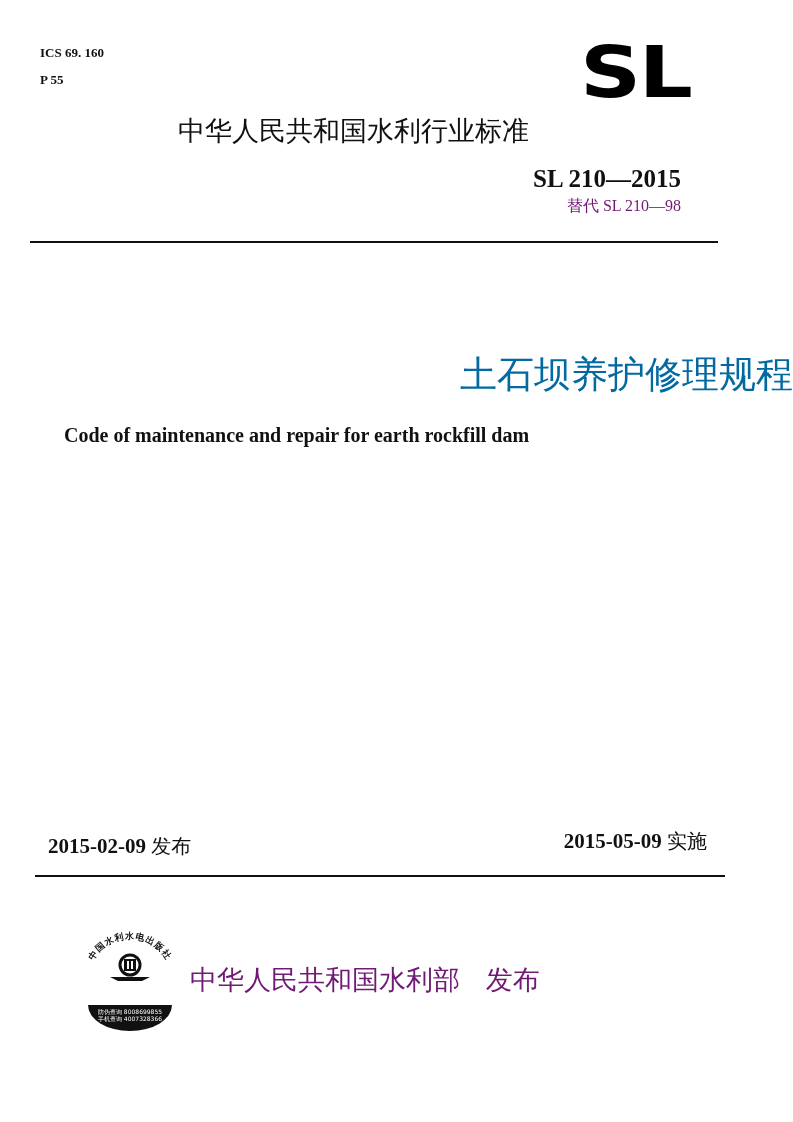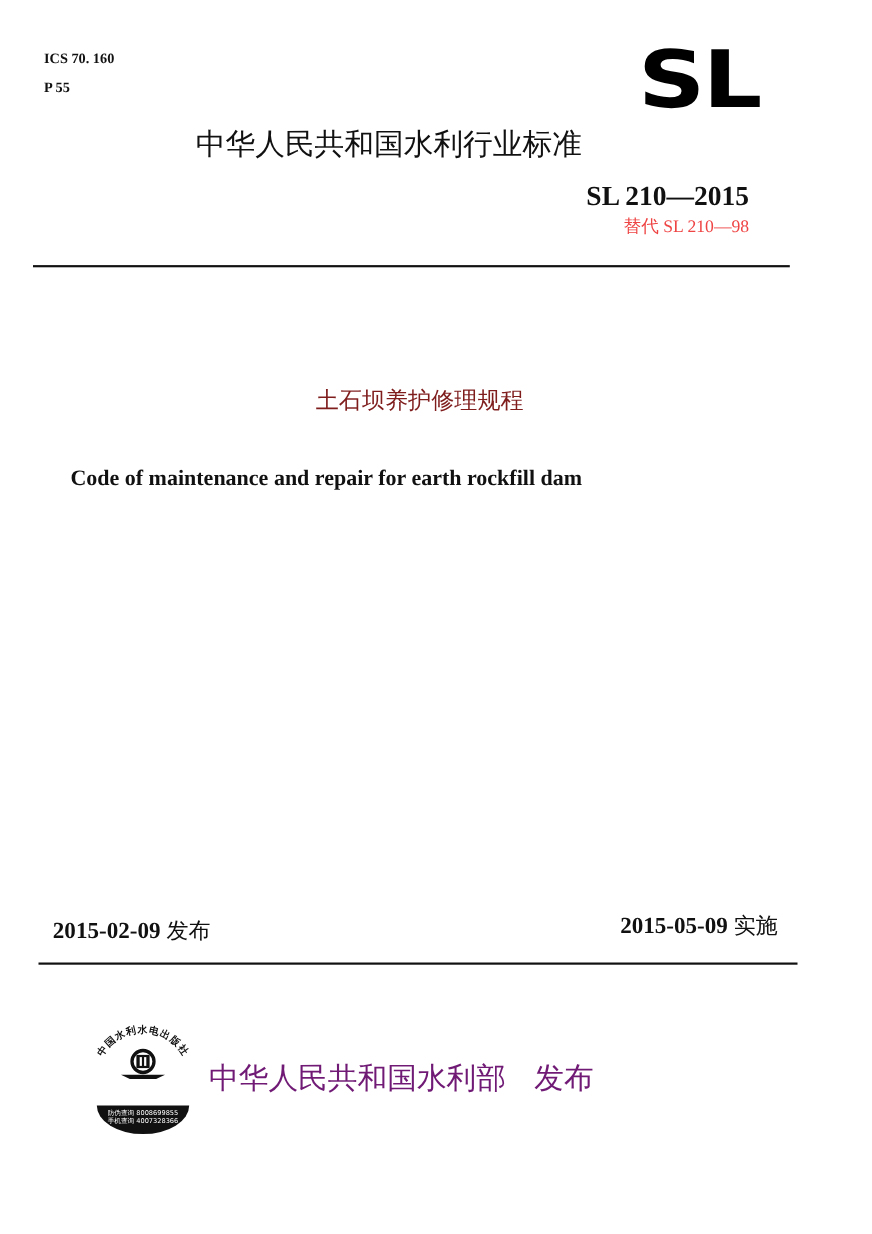--- a/index.html
+++ b/index.html
@@ -14,42 +14,42 @@
   .logo {
     left: 580px; top: 40px; font-family: "DejaVu Sans", sans-serif;
     font-weight: bold; font-size: 72px; line-height: 64px; letter-spacing: -2px;
     transform: scaleX(1.18); transform-origin: left top; color: #000;
   }
   .industry {
     left: 178px; top: 113px; font-family: "DejaVu Sans", sans-serif;
     font-size: 27px; letter-spacing: 0px; color: #111; text-align: right;
   }
   .stdno { right: 112px; top: 165px; font-size: 25px; font-weight: bold; text-align: right; }
-  .replace { right: 112px; top: 196px; font-size: 16px; color: #ef4444; text-align: center; }
+  .replace { right: 112px; top: 196px; font-size: 16px; color: #701a75; text-align: center; }
   .rule1 { left: 30px; top: 241px; width: 688px; height: 0; border-top: 2px solid #111; }
   .title-cn {
-    left: 0; width: 793px; top: 350px; text-align: center; padding-left: 0;
-    font-family: "DejaVu Sans", sans-serif; font-size: 21px; color: #7f1d1d;
+    left: 0; width: 793px; top: 350px; text-align: right; padding-left: 0;
+    font-family: "DejaVu Sans", sans-serif; font-size: 37px; color: #0369a1;
   }
   .title-cn span { display: inline-block; margin-left: -30px; }
   .title-en { left: 64px; top: 424px; font-size: 20px; font-weight: bold; }
   .issue { left: 48px; top: 833px; font-size: 21px; font-weight: bold; }
   .issue .cn, .impl .cn { font-family: "DejaVu Sans", sans-serif; font-weight: normal; font-size: 20px; }
   .impl { right: 86px; top: 828px; font-size: 21px; font-weight: bold; text-align: right; margin-left: 20px; }
   .rule2 { left: 35px; top: 875px; width: 690px; height: 0; border-top: 2px solid #111; }
   .seal { left: 80px; top: 925px; width: 100px; height: 110px; }
   .publisher {
     left: 190px; top: 962px; font-family: "DejaVu Sans", sans-serif;
     font-size: 27px; color: #701a75; white-space: pre;
   }
 </style>
 </head>
 <body>
 
-<div class="abs ics">ICS 70. 160</div>
+<div class="abs ics">ICS 69. 160</div>
 <div class="abs ccs">P 55</div>
 <div class="abs logo">SL</div>
 
 <div class="abs industry">中华人民共和国水利行业标准</div>
 <div class="abs stdno">SL 210—2015</div>
 <div class="abs replace">替代 SL 210—98</div>
 
 <div class="abs rule1"></div>
 
 <div class="abs title-cn">

